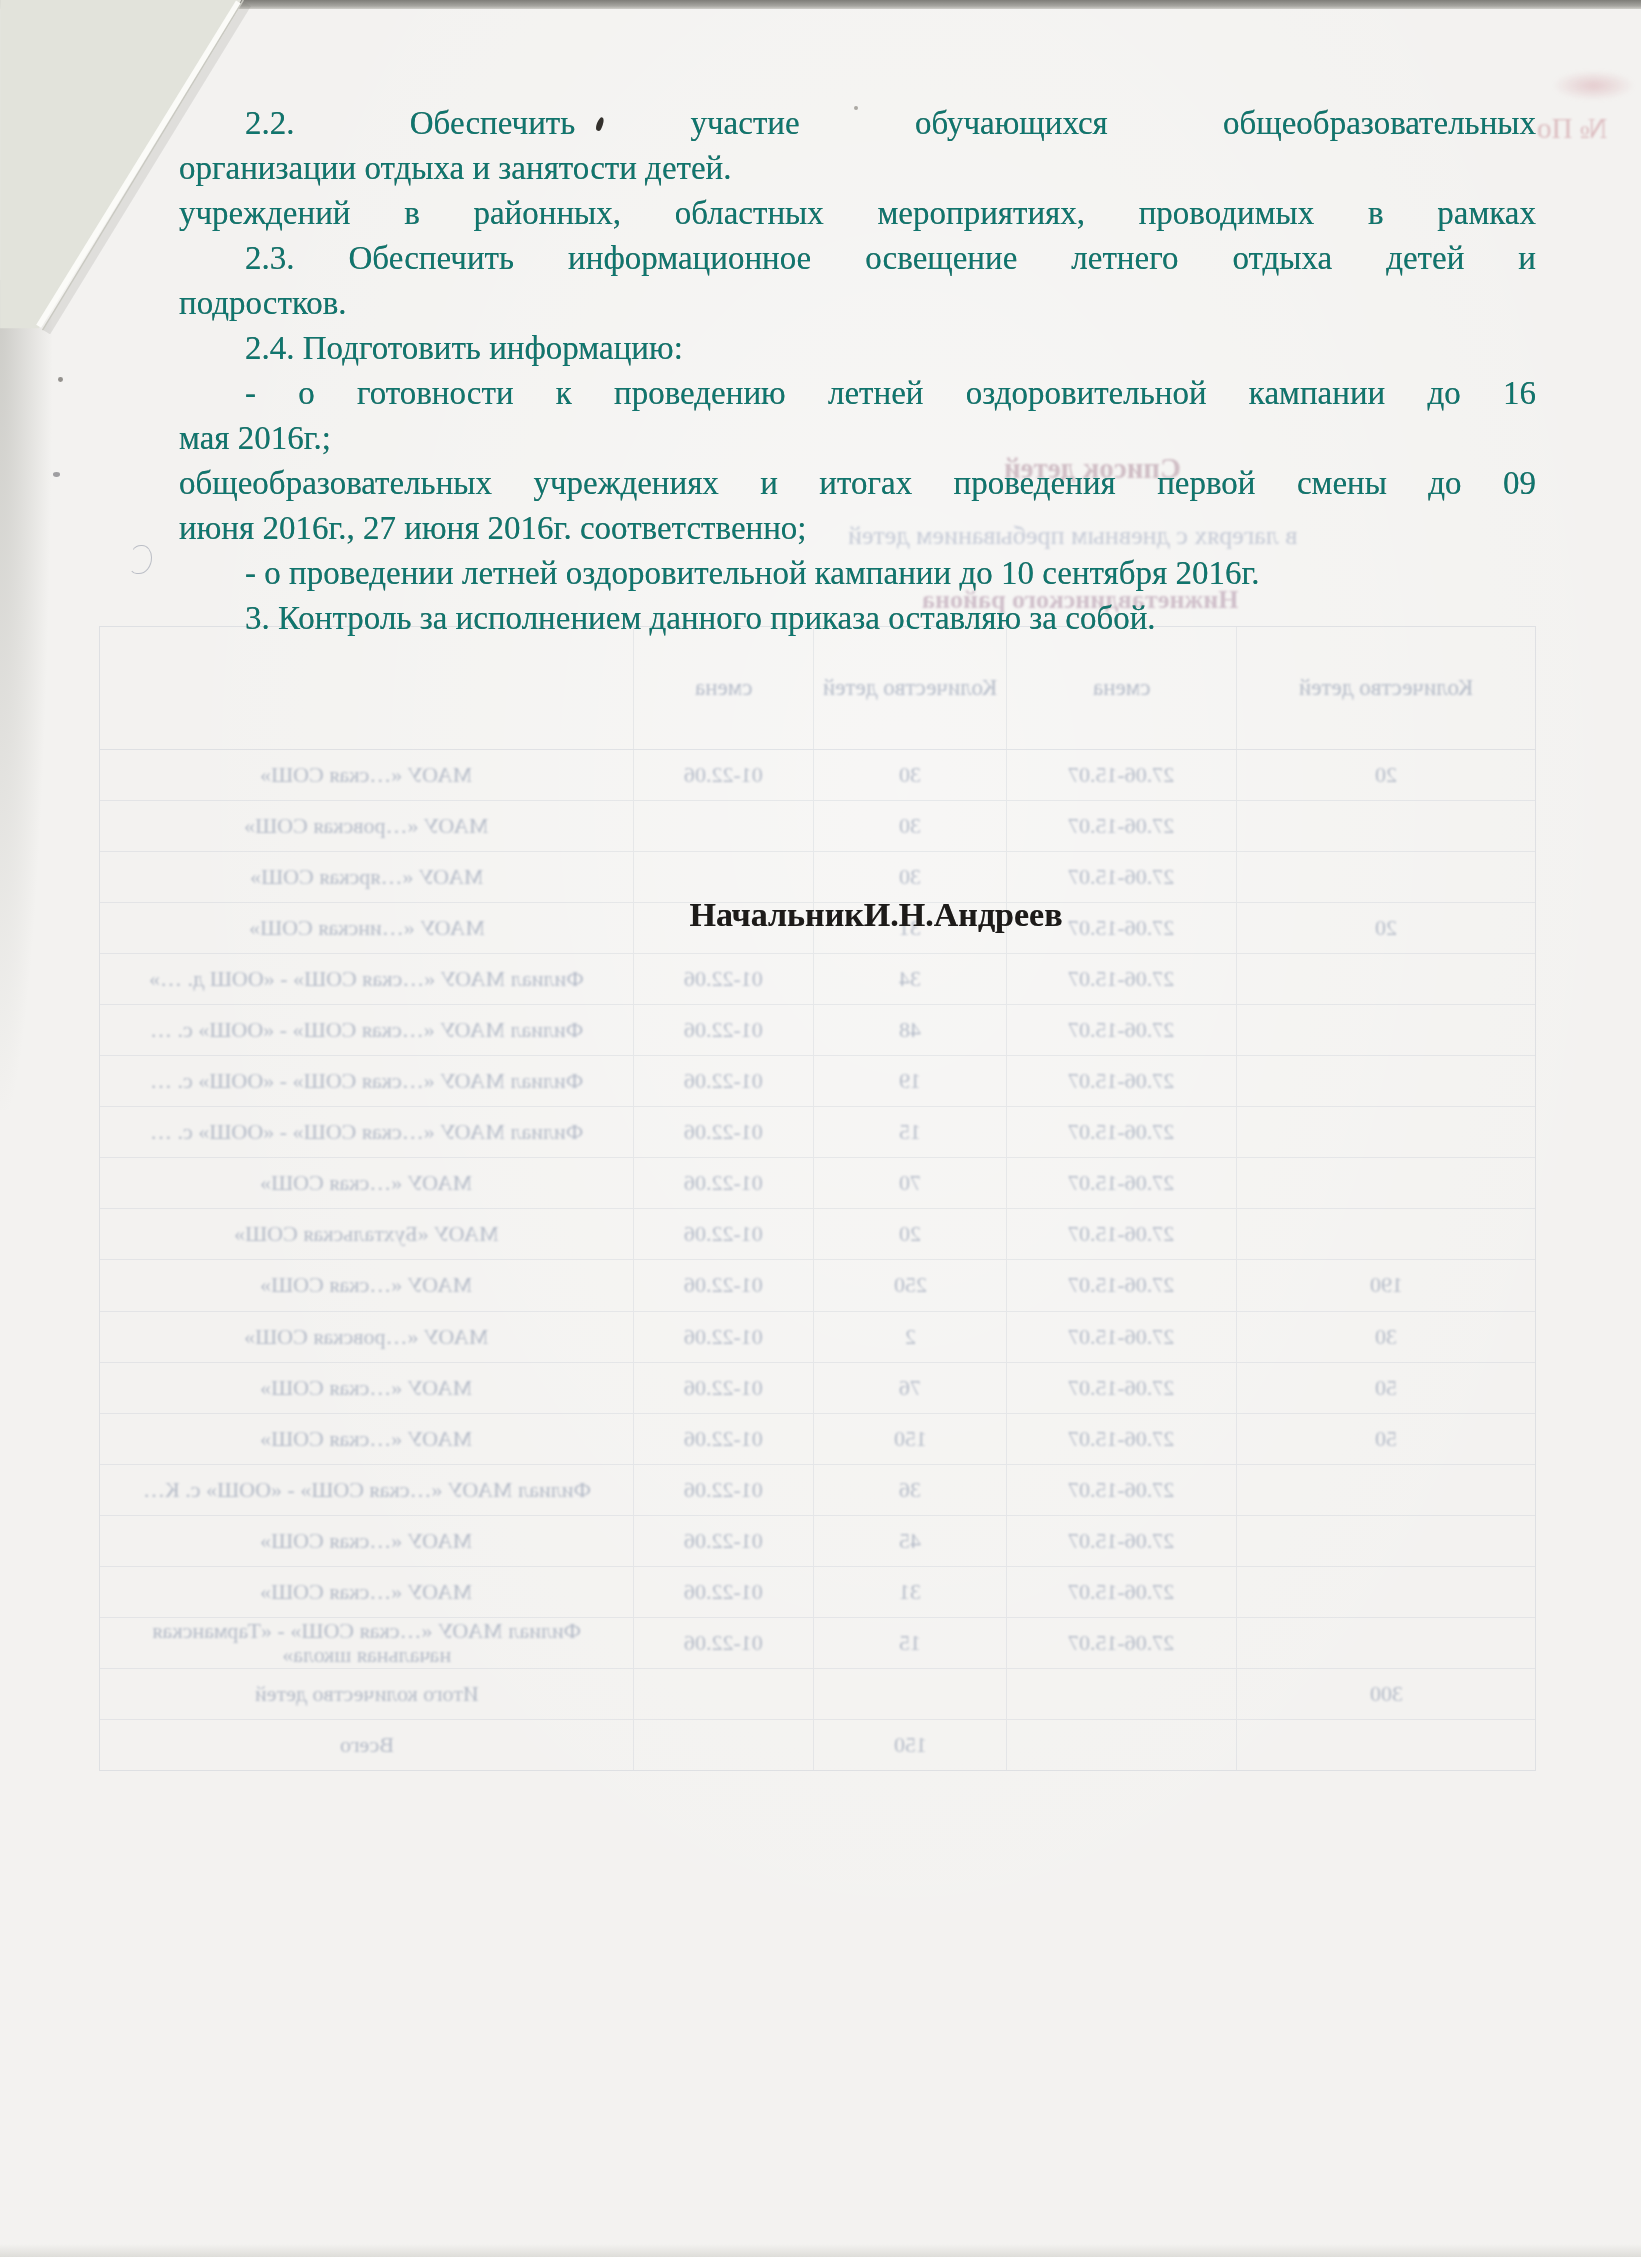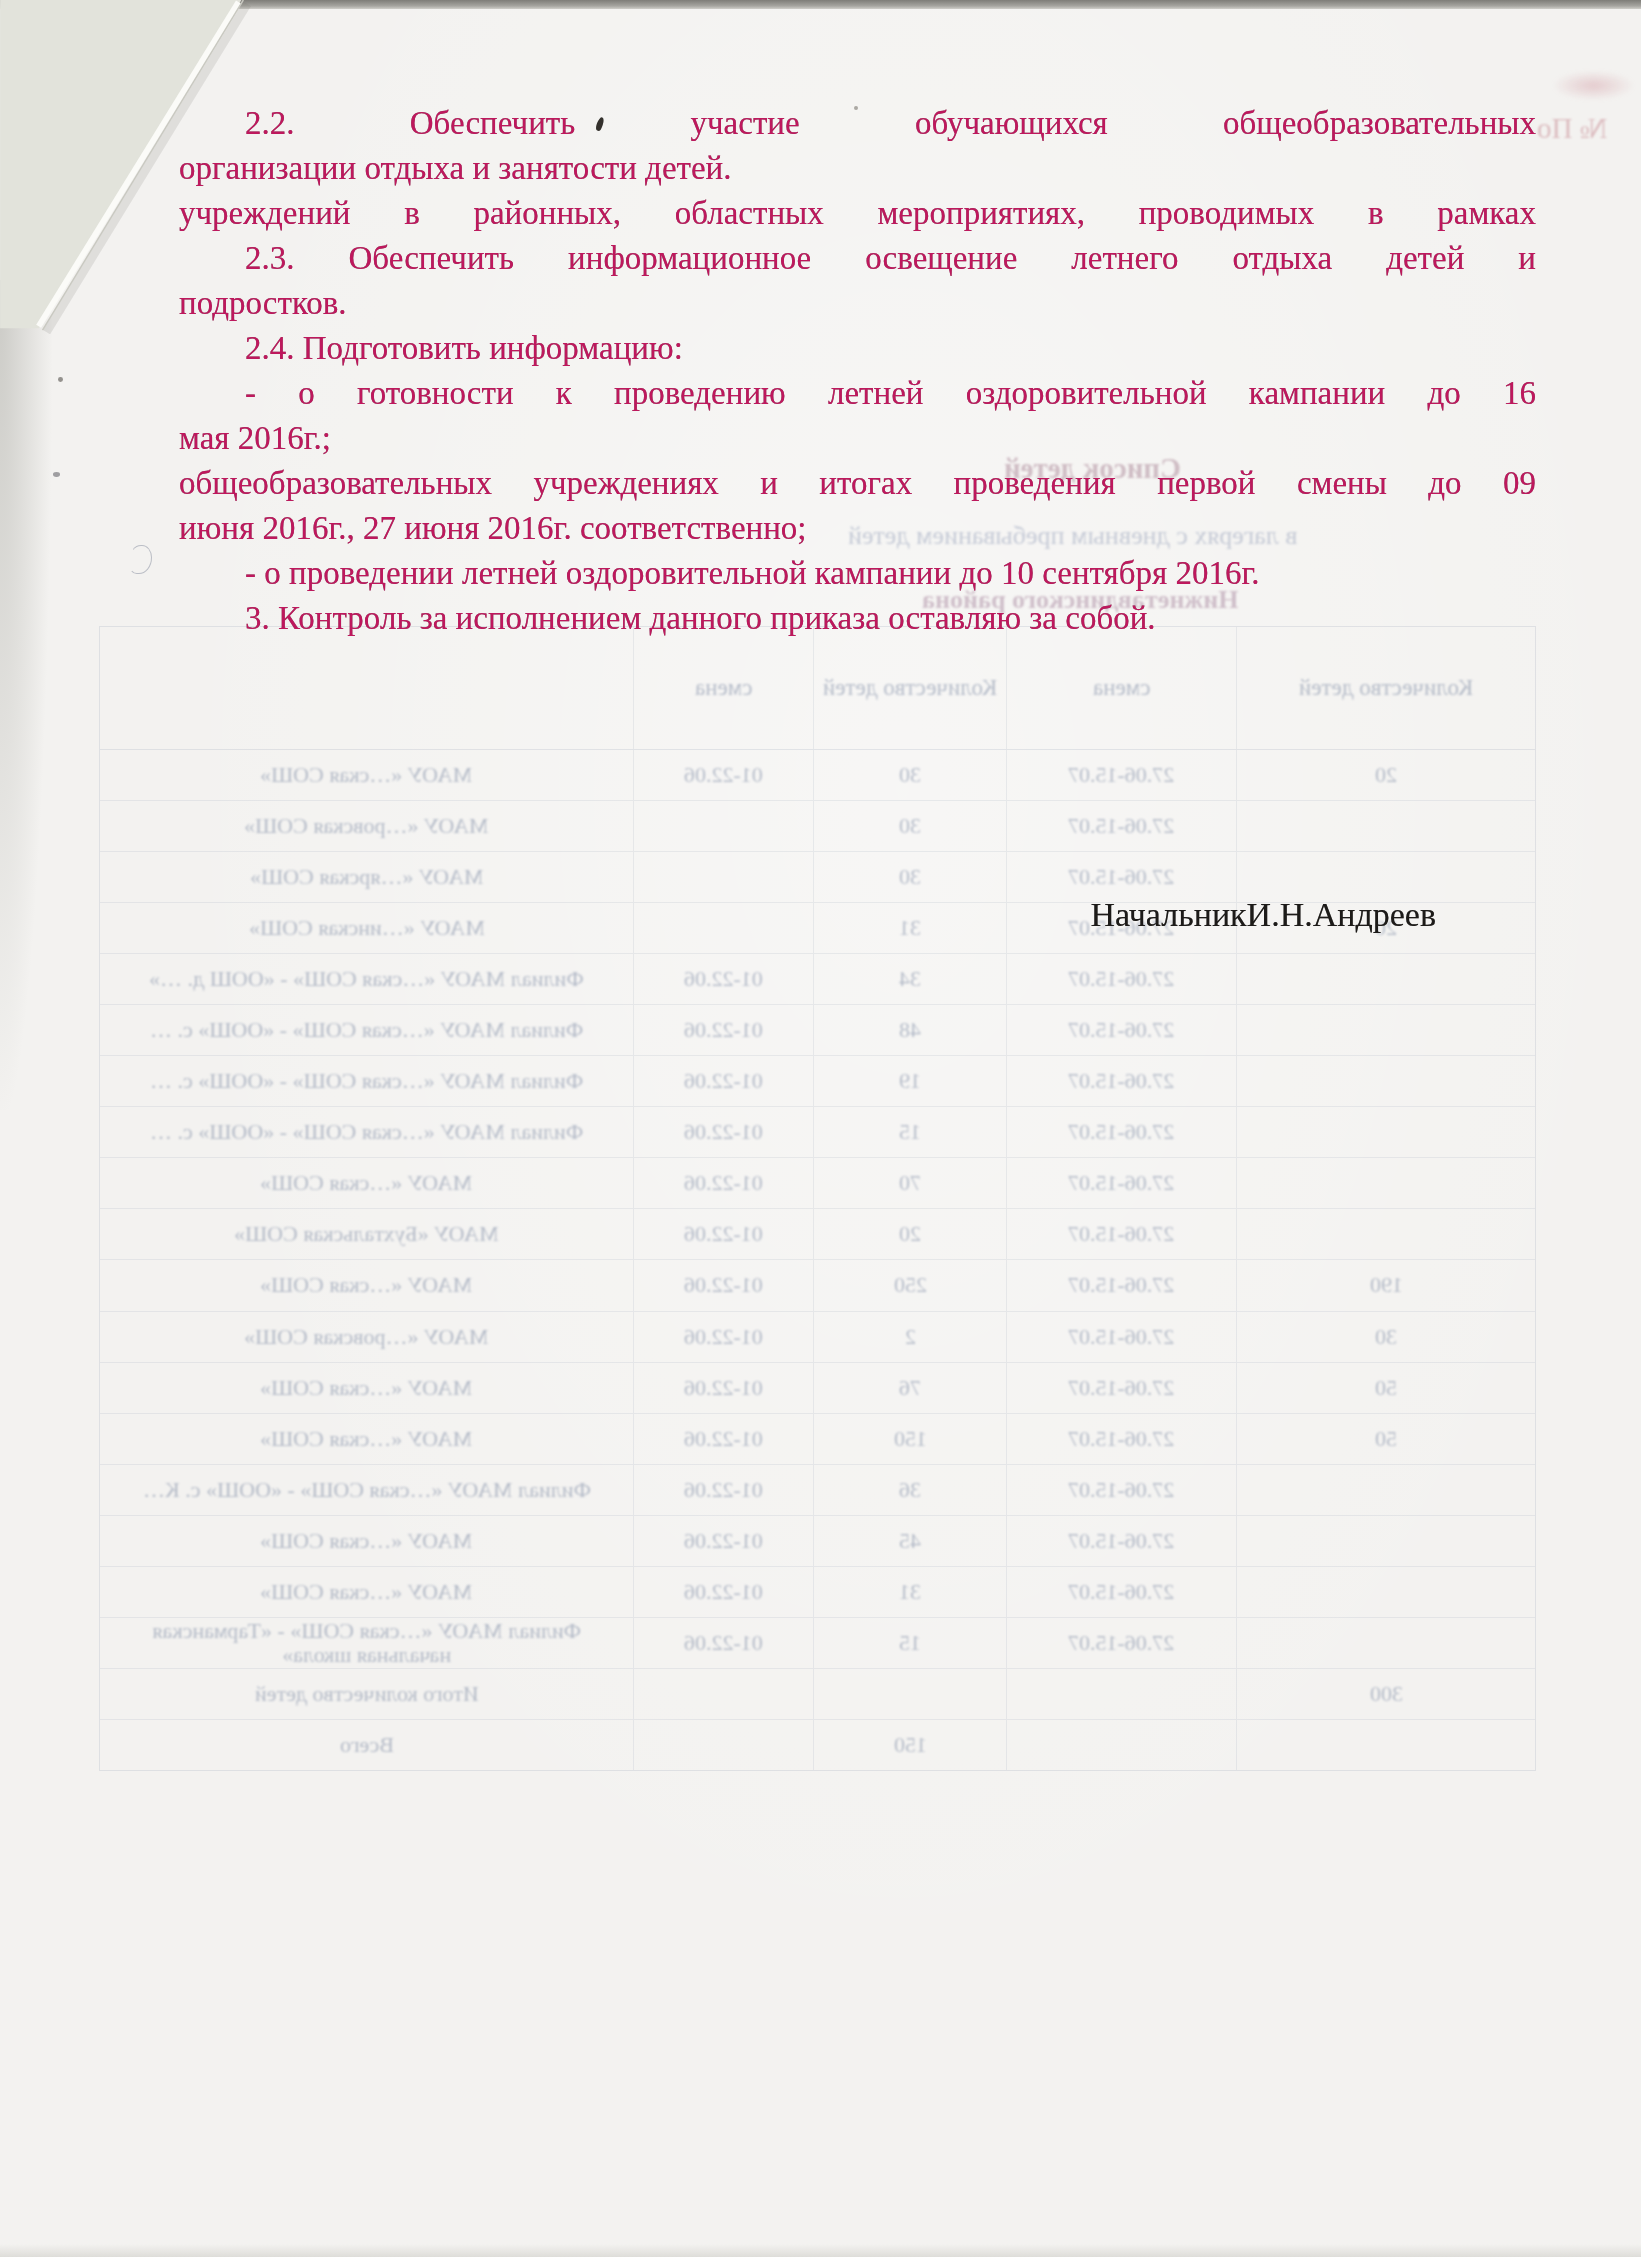--- a/index.html
+++ b/index.html
@@ -25,28 +25,28 @@
     border-radius:70% 70% 40% 60%;transform:rotate(20deg);}
   .speck-tiny{left:854px;top:106px;width:3.9px;height:3.9px;background:#6d6a62;border-radius:50%;opacity:.55;}
   .speck-dot1{left:58px;top:377px;width:4.8px;height:4.8px;background:#55524c;border-radius:50%;opacity:.6;}
   .speck-dot2{left:53px;top:472px;width:6.8px;height:4.8px;background:#5a5a60;border-radius:50%;opacity:.55;}
   .margin-squiggle{left:129px;top:545px;width:21px;height:27px;
     border:1.9px solid rgba(95,105,130,.38);border-left-color:transparent;
     border-radius:55% 45% 60% 35%;filter:blur(0.6px);}
 
   
   .doc-text{position:absolute;left:179px;top:101px;width:1357px;z-index:5;
-    font-size:33px;line-height:45px;color:#be185d;
+    font-size:33px;line-height:45px;color:#0f766e;
     text-shadow:0 0 0.6px rgba(34,31,28,.55);}
   .line{height:45px;}
   .ind{text-indent:66px;}
   .just{text-align:justify;text-align-last:justify;}
 
   .sig-row{position:absolute;left:179px;top:896px;width:1357px;z-index:5;display:flex;
-    justify-content:flex-end;font-weight:normal;font-size:34px;color:#1d1b19;
+    justify-content:center;font-weight:bold;font-size:34px;color:#1d1b19;
     text-shadow:0 0 0.6px rgba(29,27,25,.55);}
   .sig-title{margin-left:137px;}
   .sig-name{margin-right:100px;}
 
   
   .ghost{position:absolute;z-index:1;white-space:nowrap;}
   .ghost-text{display:inline-block;transform:scaleX(-1);filter:blur(1.2px);}
   .gh1{left:1004px;top:452px;font-size:29px;font-weight:bold;color:#b08f9e;opacity:.55;}
   .gh2{left:848px;top:521px;font-size:26px;color:#8a96b2;opacity:.45;}
   .gh3{left:922px;top:585px;font-size:26px;font-weight:bold;color:#a989a0;opacity:.5;}

